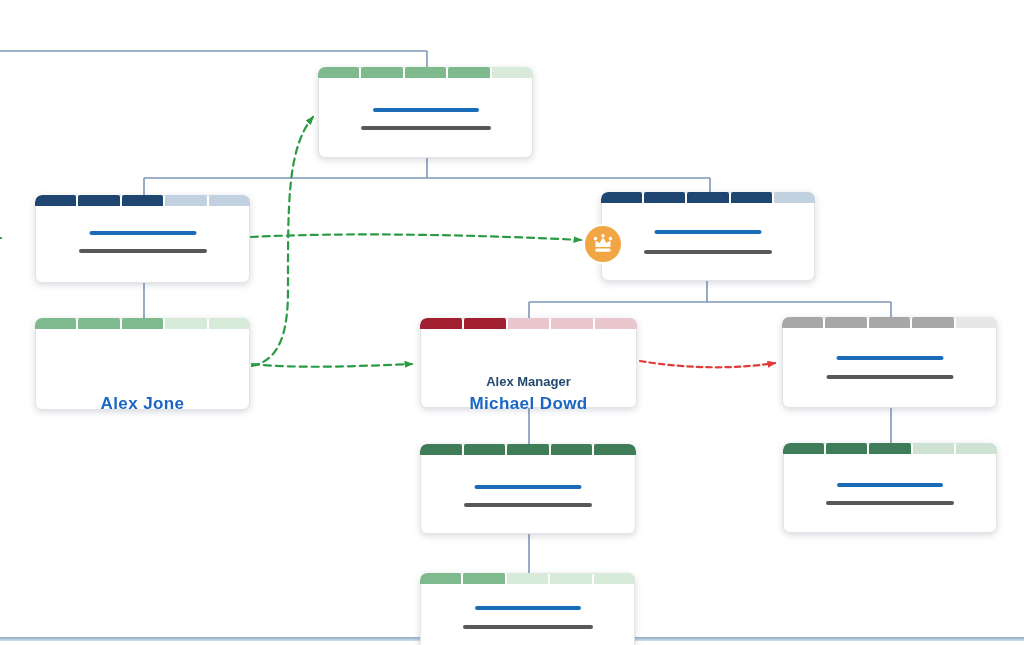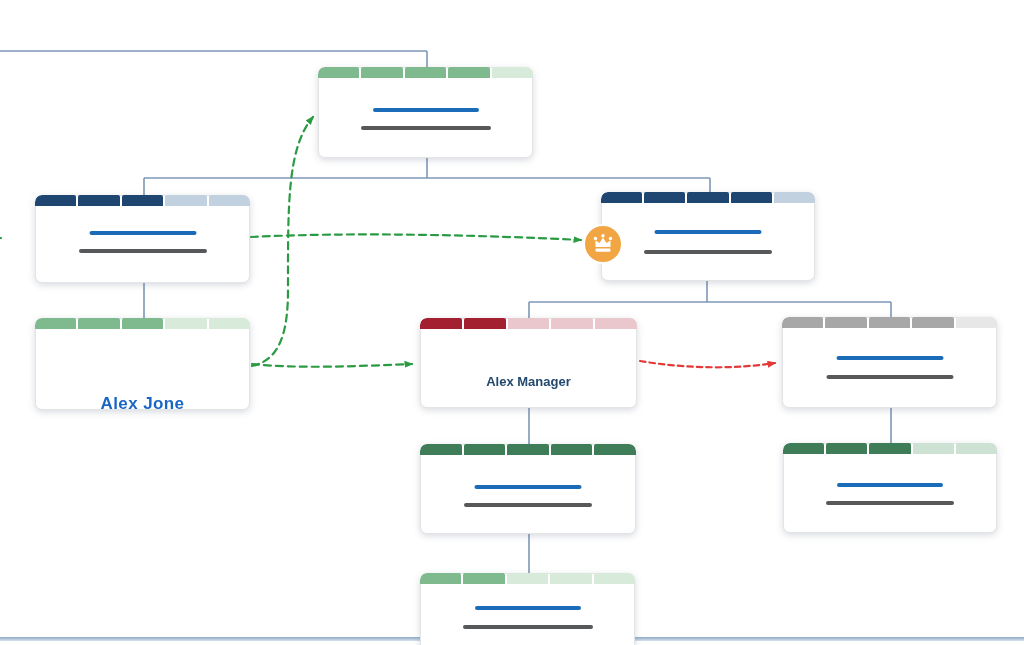--- a/index.html
+++ b/index.html
@@ -118,20 +118,21 @@
         <div class="name" style="color: rgb(26, 102, 196);">Alex Jone</div>
       </div>
       <div class="card" style="left: 420px; top: 318px; width: 217px; height: 90px;">
         <div class="head">
           <span class="seg" style="background: rgb(163, 32, 48);"></span>
           <span class="seg" style="background: rgb(163, 32, 48);"></span>
           <span class="seg" style="background: rgb(233, 199, 205);"></span>
           <span class="seg" style="background: rgb(233, 199, 205);"></span>
           <span class="seg" style="background: rgb(233, 199, 205);"></span>
         </div>
+        <div class="name" style="color: rgb(26, 102, 196);">Michael Dowd</div>
         <div class="title" style="color: rgb(36, 73, 110);">Alex Manager</div>
       </div>
       <div class="card" style="left: 782px; top: 317px; width: 215px; height: 91px;">
         <div class="head">
           <span class="seg" style="background: rgb(167, 167, 167);"></span>
           <span class="seg" style="background: rgb(167, 167, 167);"></span>
           <span class="seg" style="background: rgb(167, 167, 167);"></span>
           <span class="seg" style="background: rgb(167, 167, 167);"></span>
           <span class="seg" style="background: rgb(231, 231, 231);"></span>
         </div>

